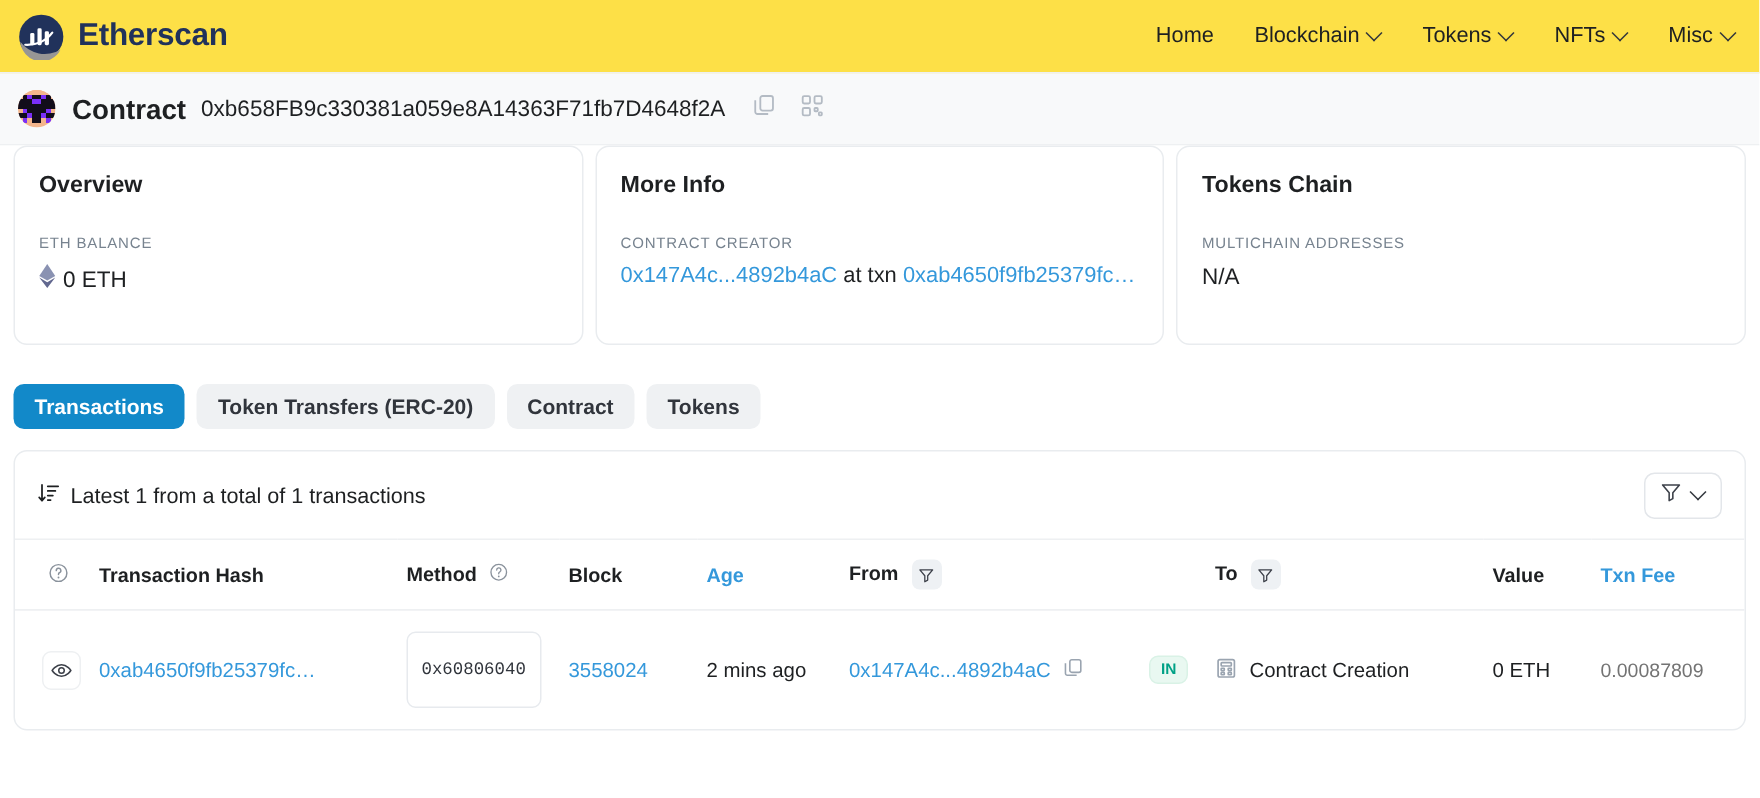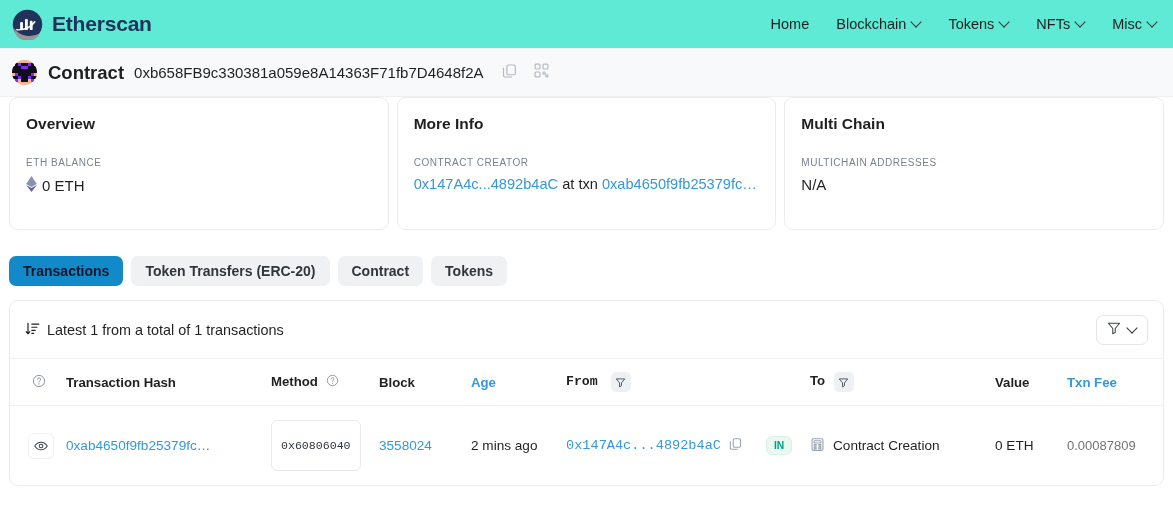--- a/index.html
+++ b/index.html
@@ -7,21 +7,21 @@
     width: 1173px; height: 532px;
     background: #ffffff;
     font-family: "Liberation Sans", sans-serif;
     color: #1e2022;
     overflow: hidden;
   }
 
   
   .navbar {
     height: 49px;
-    background: #5eead4;
+    background: #fde047;
     display: flex;
     align-items: center;
     padding: 0 16px 0 12px;
     border-bottom: 1px solid #eef0f2;
   }
   .brand { display: flex; align-items: center; gap: 9px; }
   .brand-logo { width: 31px; height: 31px; display: block; }
   .brand-name {
     font-size: 21px; font-weight: 700; color: #21325b;
     letter-spacing: -0.2px;
@@ -88,21 +88,21 @@
   .lnk { color: #3498db; text-decoration: none; cursor: pointer; }
   .creator-line { margin-top: 8px; font-size: 14.6px; color: #1e2022; white-space: nowrap; }
 
   
   .tabs { display: flex; gap: 8px; padding: 26px 0 14px; }
   .tab {
     padding: 7px 14px; border-radius: 7px;
     font-size: 14px; font-weight: 700; cursor: pointer;
     background: #eff1f3; color: #31353c; white-space: nowrap;
   }
-  .tab.active { background: #1289c9; color: #0f172a; }
+  .tab.active { background: #1289c9; color: #ffffff; }
 
   
   .panel {
     border: 1px solid #e9ecef; border-radius: 9px;
     background: #ffffff; overflow: hidden;
   }
   .panel-head {
     display: flex; align-items: center;
     padding: 14px 15px 13px;
   }
@@ -122,21 +122,21 @@
   th.sortable { color: #3498db; cursor: pointer; }
   td {
     font-size: 13.6px; color: #1e2022;
     padding: 14px 6px; white-space: nowrap; vertical-align: middle;
   }
   .c-eye   { width: 44px; padding-left: 18px; }
   .c-hash  { width: 205px; }
   .c-meth  { width: 108px; }
   .c-block { width: 92px; }
   .c-age   { width: 95px; }
-  .c-from  { width: 200px; font-family: Liberation Mono, monospace; }
+  .c-from  { width: 200px; }
   .c-inout { width: 44px; }
   .c-to    { width: 185px; }
   .c-value { width: 72px; }
   .c-fee   { }
 
   .eye-box {
     width: 26px; height: 26px; border: 1px solid #eef0f2; border-radius: 6px;
     display: flex; align-items: center; justify-content: center; cursor: pointer;
   }
   .method-badge {
@@ -269,21 +269,21 @@
       <div class="card-title">More Info</div>
       <div class="card-sub">CONTRACT CREATOR</div>
       <div class="creator-line">
         <span class="lnk">0x147A4c...4892b4aC</span>
         <span>at txn</span>
         <span class="lnk">0xab4650f9fb25379fc…</span>
       </div>
     </div>
 
     <div class="card">
-      <div class="card-title">Multi Chain</div>
+      <div class="card-title">Tokens Chain</div>
       <div class="card-sub">MULTICHAIN ADDRESSES</div>
       <div class="card-val">N/A</div>
     </div>
 
   </div>
 
   <div class="tabs">
     <div class="tab active">
       <span>Transactions</span>
     </div>

